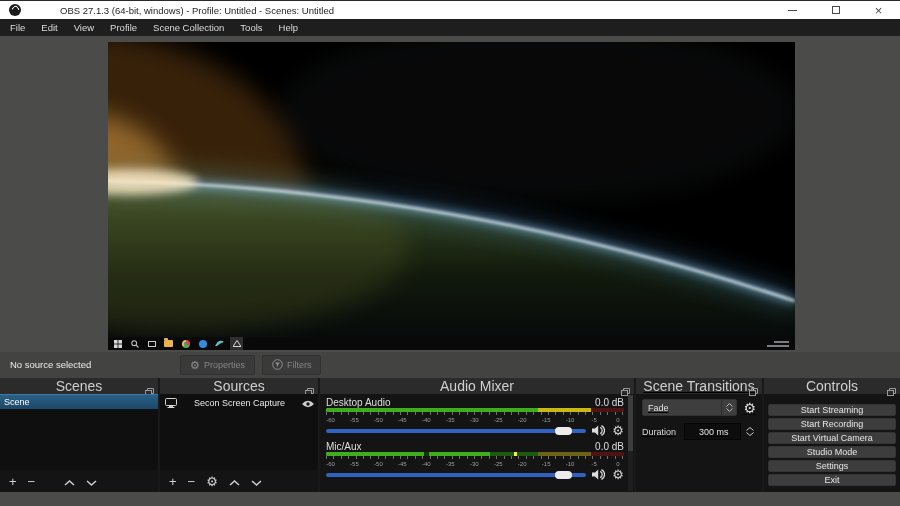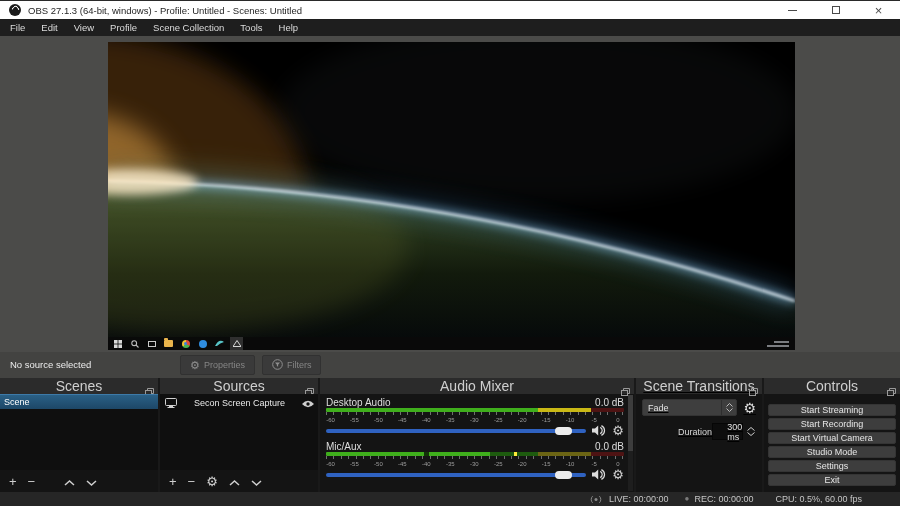--- a/index.html
+++ b/index.html
@@ -1,21 +1,21 @@
 <!DOCTYPE html>
 <html><head>
 <meta charset="utf-8">
 <style>
   html,body{margin:0;padding:0;background:#222;}
   .app{position:relative;width:900px;height:506px;overflow:hidden;
        font-family:"Liberation Sans",sans-serif;background:#4b4b49;-webkit-font-smoothing:antialiased;}
 
   
   .titlebar{position:absolute;top:0;left:0;width:900px;height:19px;background:#ffffff;
-            display:flex;align-items:center;border-top:1px solid #2a2a2a;box-sizing:border-box;}
+            display:flex;align-items:center;border-top:1px solid #2a2a2a;box-sizing:border-box;gap:32px;}
   .obs-logo{width:12px;height:12px;border-radius:50%;background:#1b1b1b;margin:0 7px 0 9px;position:relative;flex:0 0 auto;}
   .obs-logo::after{content:"";position:absolute;left:3px;top:2px;width:5px;height:5px;border-radius:50%;
                    border:1.4px solid #fff;border-left-color:transparent;border-bottom-color:transparent;transform:rotate(-40deg);}
   .title-text{font-size:9.5px;color:#1f1f1f;white-space:nowrap;}
   .winbtns{margin-left:auto;display:flex;height:100%;}
   .wb{width:43px;height:100%;display:flex;align-items:center;justify-content:center;color:#4a4a4a;}
   .glyph-min{width:9px;height:1px;background:#4a4a4a;}
   .glyph-max{width:8px;height:8px;border:1px solid #4a4a4a;box-sizing:border-box;}
   .glyph-close{font-size:13px;line-height:1;color:#4a4a4a;}
 
@@ -90,21 +90,21 @@
 
   
   .trans-body{padding:5px 6px;}
   .trans-row{display:flex;align-items:center;}
   .trans-select{flex:1;height:17px;background:#3e3e3e;border:1px solid #333;border-radius:2px;
                 display:flex;align-items:center;box-sizing:border-box;}
   .trans-select .lbl{flex:1;font-size:9px;color:#e2e2e2;padding-left:5px;}
   .stepper{width:14px;height:100%;border-left:1px solid #2e2e2e;display:flex;flex-direction:column;
            align-items:center;justify-content:center;gap:1px;}
   .trans-gear{margin-left:6px;font-size:14px;color:#dcdcdc;line-height:1;}
-  .dur-row{margin-top:7px;margin-left:36px;}
+  .dur-row{margin-top:7px;}
   .dur-label{font-size:9px;color:#d8d8d8;width:42px;}
   .dur-input{flex:1;height:17px;background:#0d0d0d;border:1px solid #060606;display:flex;align-items:center;
              box-sizing:border-box;}
   .dur-input span{font-size:9px;color:#e0e0e0;padding-left:14px;}
   .dur-spin{width:13px;display:flex;flex-direction:column;align-items:center;gap:1px;margin-left:2px;}
 
   
   .ctl-body{display:flex;flex-direction:column;gap:2px;padding:10px 4px;flex:1;}
   .ctl-btn{flex:1;background:#3d3d3d;border:1px solid #343434;border-radius:2px;display:flex;
            align-items:center;justify-content:center;box-sizing:border-box;}
@@ -487,27 +487,14 @@
             <span>Settings</span>
           </div>
 
           <div class="ctl-btn">
             <span>Exit</span>
           </div>
         </div>
     </div>
   </div>
 
-  <div class="statusbar">
-    <span class="sb-net">
-      <svg width="16" height="9">
-          <circle cx="8" cy="4.5" r="1.5" fill="#8a8a8a"></circle>
-          <path d="M4.6,1.2 A4.6,4.6 0 0 0 4.6,7.8" stroke="#8a8a8a" fill="none"></path>
-          <path d="M11.4,1.2 A4.6,4.6 0 0 1 11.4,7.8" stroke="#8a8a8a" fill="none"></path>
-        </svg>
-    </span>
-    <span class="sb-txt">LIVE: 00:00:00</span>
-    <span class="sb-dot">●</span>
-    <span class="sb-txt">REC: 00:00:00</span>
-    <span class="sb-txt sb-cpu">CPU: 0.5%, 60.00 fps</span>
-  </div>
 
 </div>
 
 </body></html>

